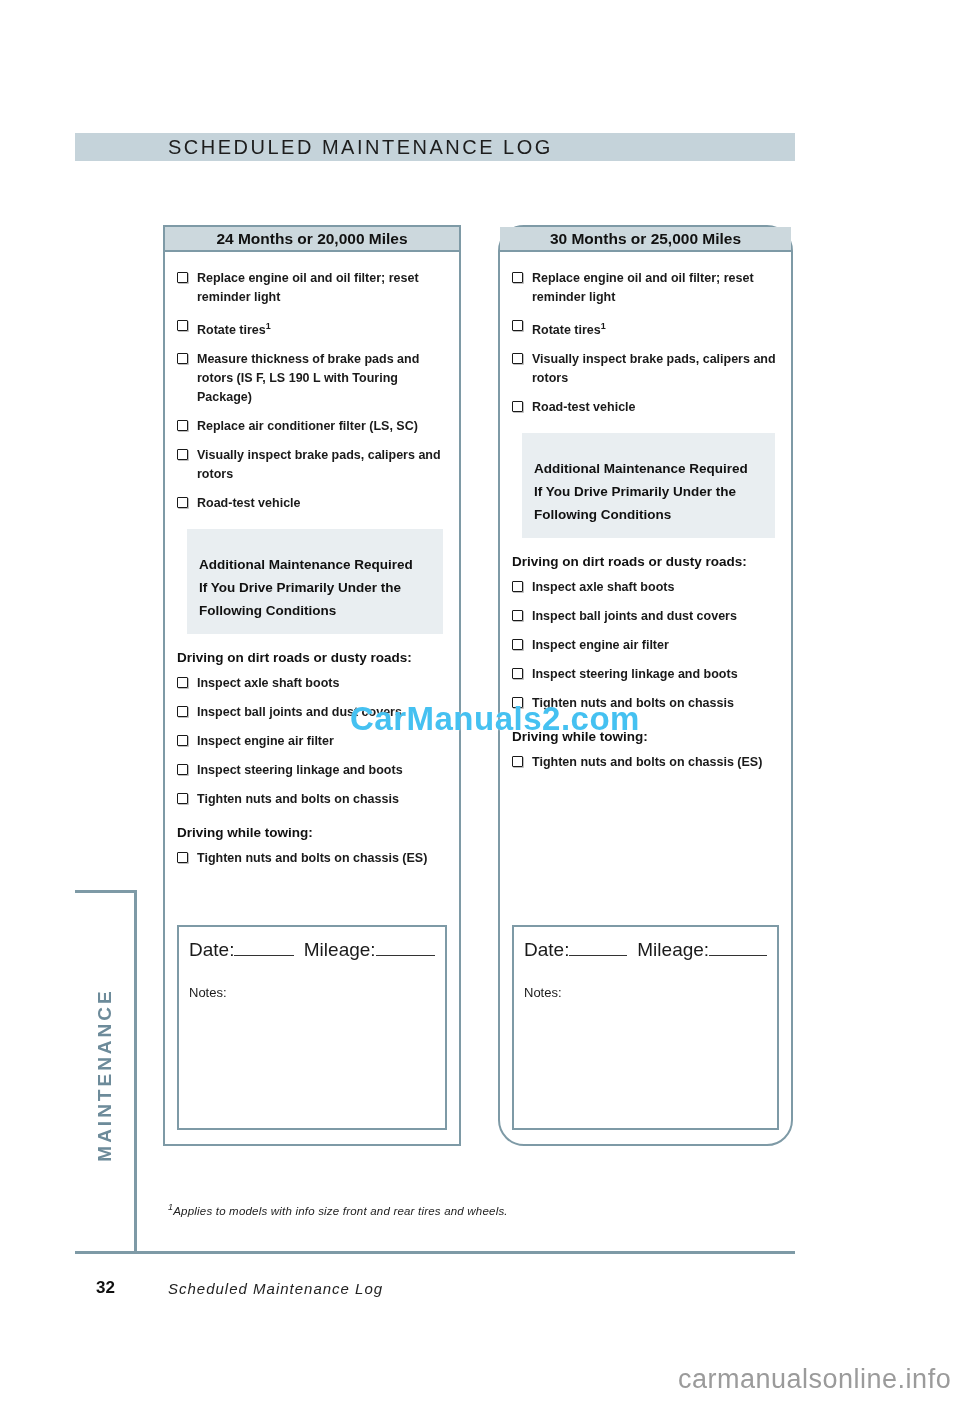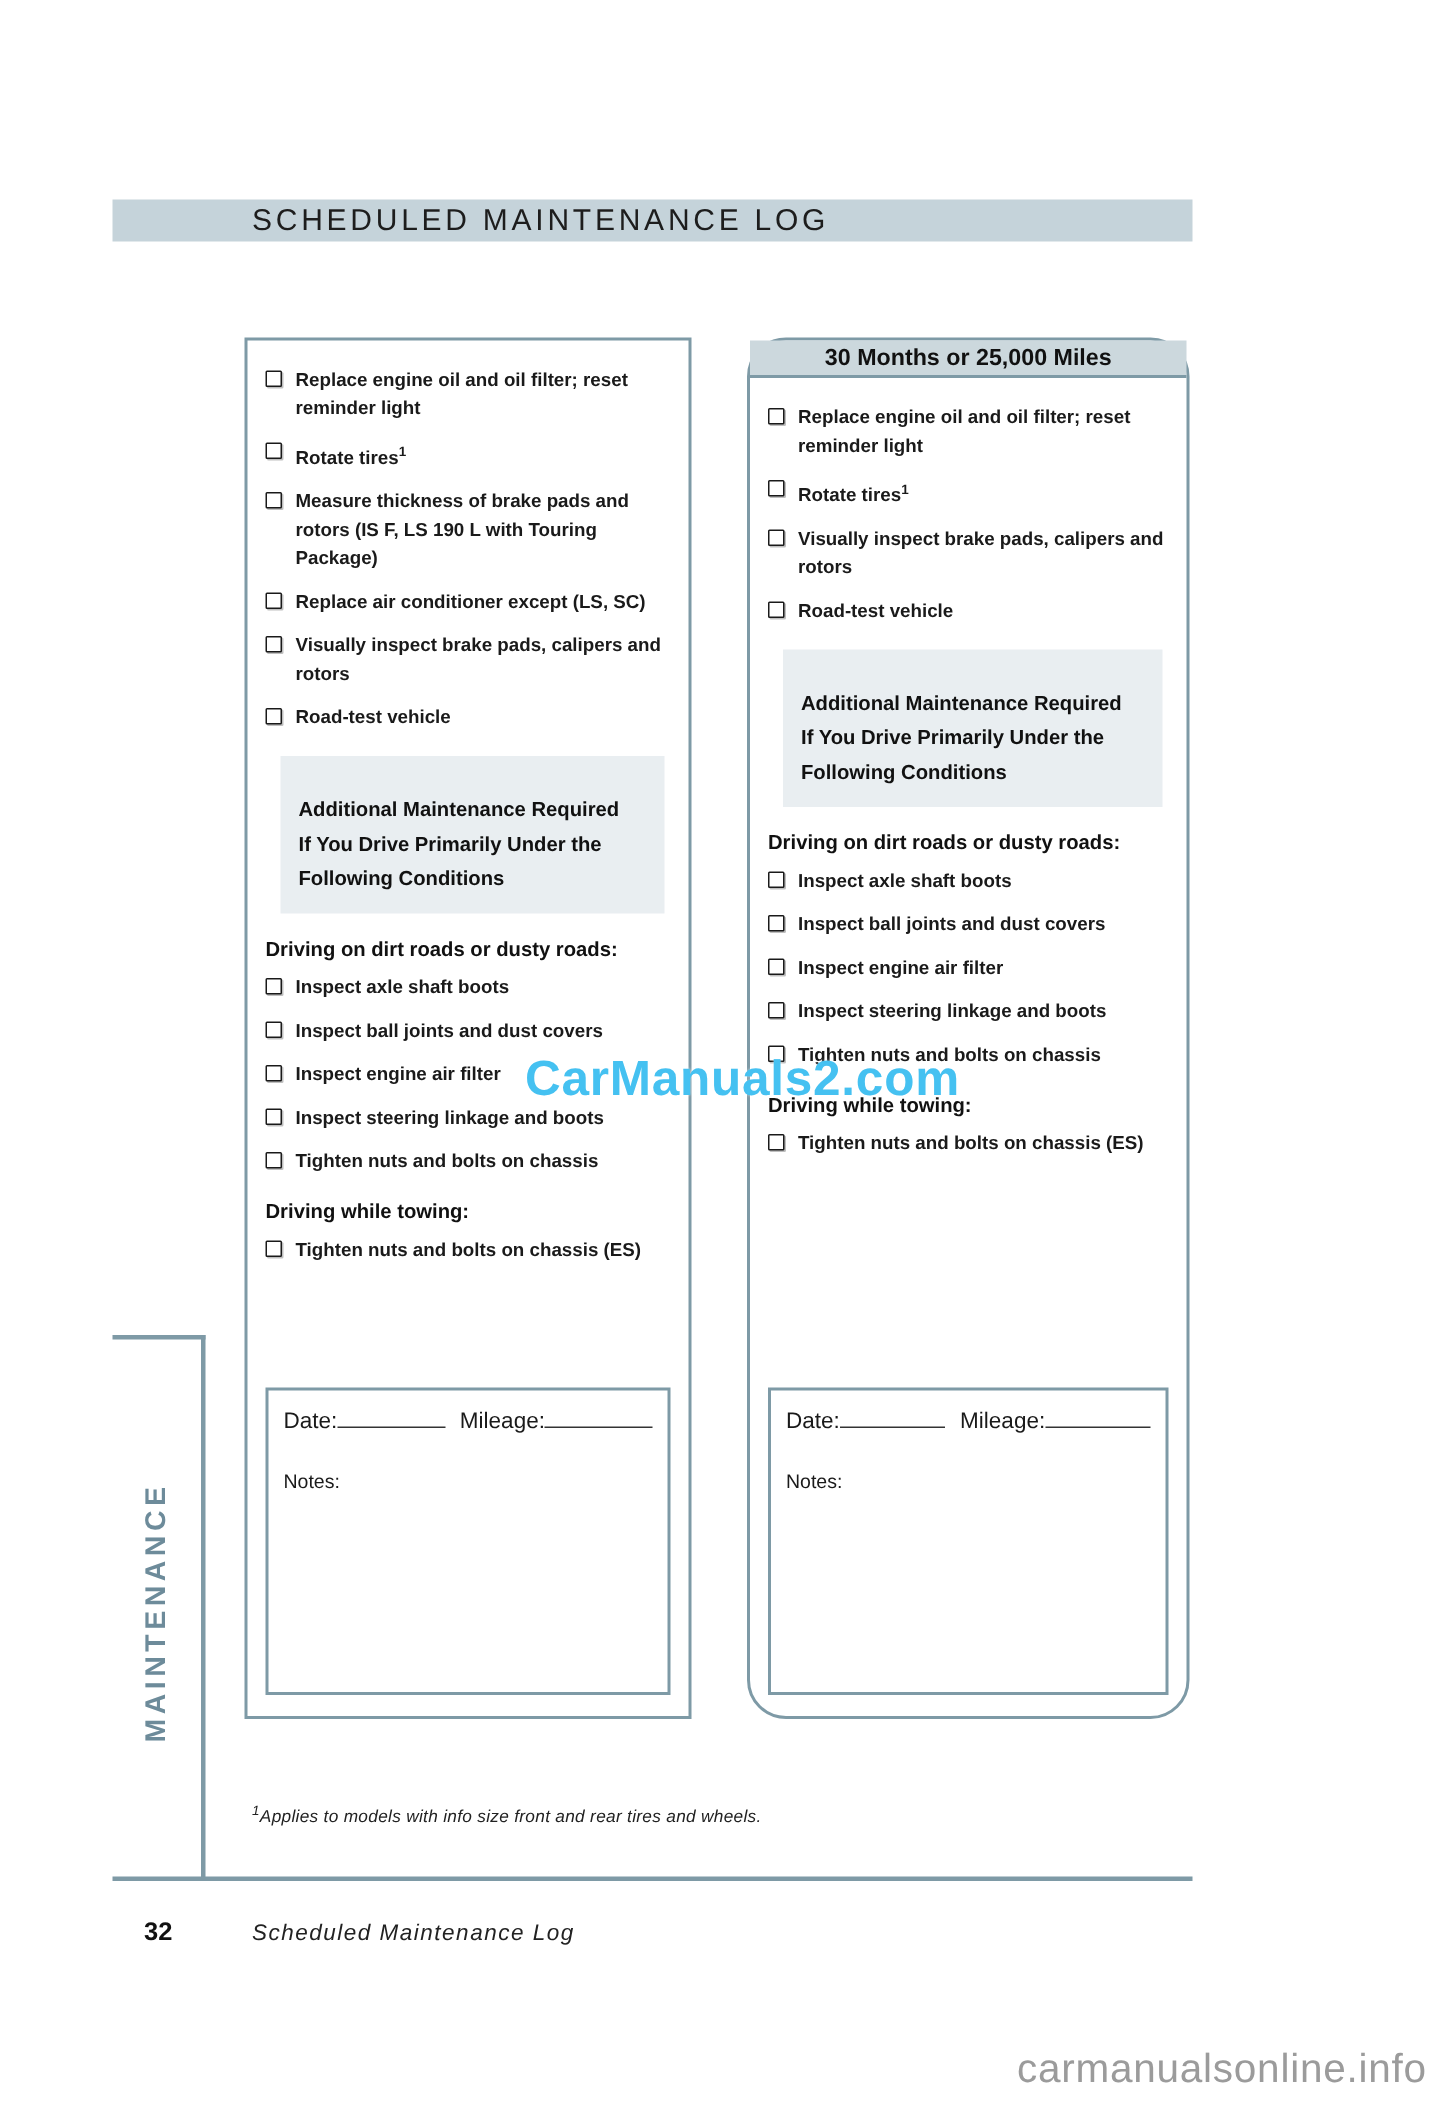--- a/index.html
+++ b/index.html
@@ -48,21 +48,21 @@
   .callout{
     margin:16px 10px 14px 10px;background:var(--callout-bg);
     padding:24px 4px 12px 12px;
   }
   .callout div{font-weight:700;font-size:13.5px;line-height:23px;color:#111;}
   .sub-heading{font-weight:700;font-size:13.5px;margin:16px 0 4px 0;color:#111;}
   .log-box{
     position:absolute;left:12px;right:12px;top:698px;height:205px;
     border:2px solid var(--border);background:#fff;padding:12px 10px;
   }
-  .log-row{font-size:15px;display:flex;align-items:baseline;gap:0;}
+  .log-row{font-size:19px;display:flex;align-items:baseline;gap:0;}
   .blank-line{display:inline-block;width:72px;border-bottom:1.5px solid #333;height:12px;}
   .blank-line.grow{flex:1;max-width:80px;}
   .notes-label{font-size:13px;margin-top:24px;}
   .sidebar-tick{
     position:absolute;left:75px;top:890px;width:62px;height:3px;background:var(--border);
   }
   .sidebar-vline{
     position:absolute;left:134px;top:890px;width:3px;height:363px;background:var(--border);
   }
   .sidebar-label-wrap{
@@ -101,36 +101,37 @@
 </head>
 <body>
 
 <div class="page">
 
   <div class="header-bar">
     <div class="title">SCHEDULED MAINTENANCE LOG</div>
   </div>
 
   <div class="col left">
+    <div class="col-header">24 Months or 20,000 Miles</div>
     <div class="col-body">
         <div class="check-item">
           <span class="checkbox"></span>
           <span class="check-text">Replace engine oil and oil filter; reset reminder light</span>
         </div>
         <div class="check-item">
           <span class="checkbox"></span>
           <span class="check-text">Rotate tires<sup>1</sup></span>
         </div>
         <div class="check-item">
           <span class="checkbox"></span>
           <span class="check-text">Measure thickness of brake pads and rotors (IS F, LS 190 L with Touring Package)</span>
         </div>
         <div class="check-item">
           <span class="checkbox"></span>
-          <span class="check-text">Replace air conditioner except (LS, SC)</span>
+          <span class="check-text">Replace air conditioner filter (LS, SC)</span>
         </div>
         <div class="check-item">
           <span class="checkbox"></span>
           <span class="check-text">Visually inspect brake pads, calipers and rotors</span>
         </div>
         <div class="check-item">
           <span class="checkbox"></span>
           <span class="check-text">Road-test vehicle</span>
         </div>
         <div class="callout">

